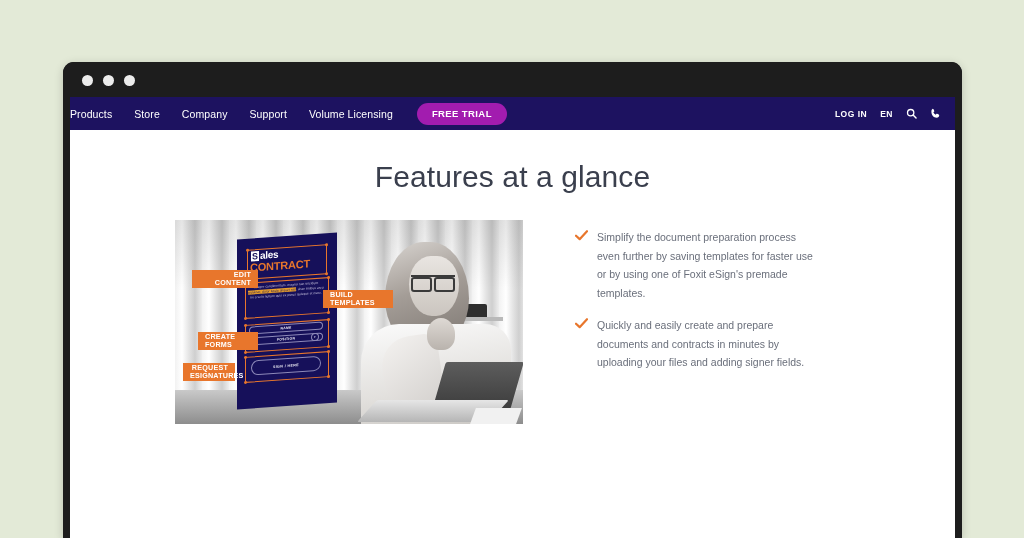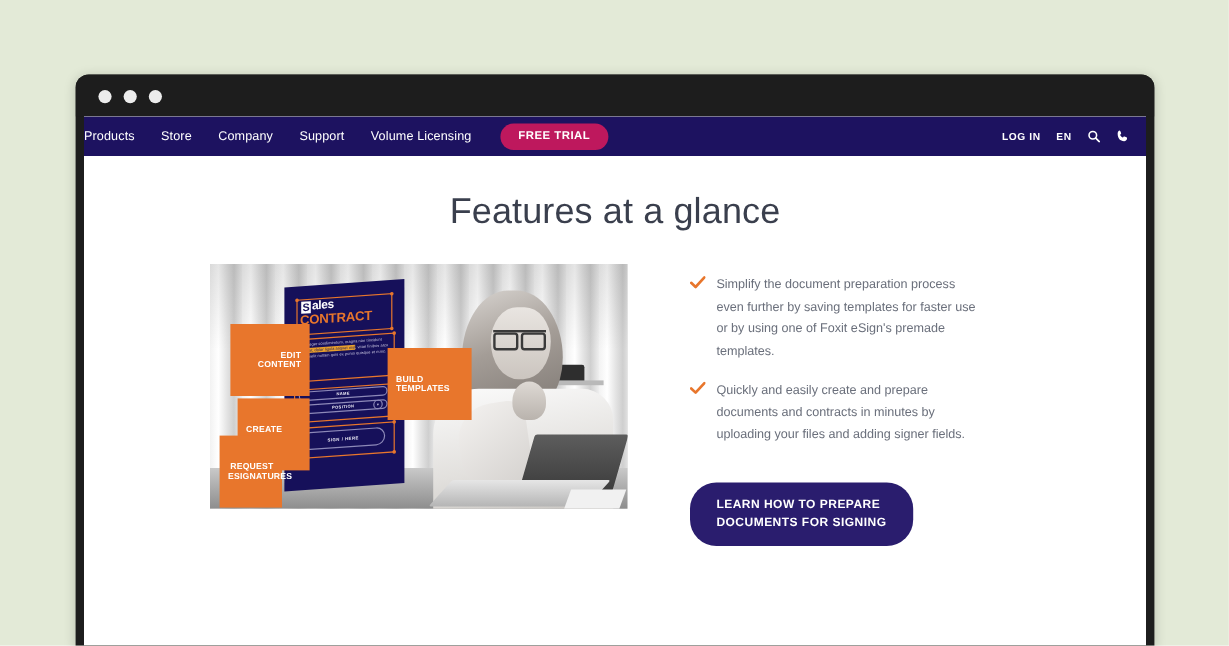--- a/index.html
+++ b/index.html
@@ -75,21 +75,21 @@
     height: 100%;
   }
   .nav-link {
     color: #ffffff;
     font-size: 10.5px;
     letter-spacing: 0.1px;
     white-space: nowrap;
     cursor: pointer;
   }
   #free-trial-button {
-    background: #be185d;
+    background: #a21caf;
     color: #ffffff;
     font-size: 9.5px;
     font-weight: bold;
     letter-spacing: 0.4px;
     padding: 5px 15px 6px;
     border-radius: 13px;
     white-space: nowrap;
     cursor: pointer;
     margin-left: 2px;
   }
@@ -405,21 +405,21 @@
 
   
   .tag {
     position: absolute;
     background: #e8762c;
     color: #ffffff;
     font-size: 7.2px;
     font-weight: bold;
     line-height: 8px;
     letter-spacing: 0.2px;
-    padding: 22px 7px;
+    padding: 1px 7px;
     box-sizing: border-box;
   }
   #tag-edit-content { left: 17px; top: 50px; width: 66px; text-align: right; }
   #tag-build-templates { left: 148px; top: 70px; width: 70px; text-align: left; }
   #tag-create-forms { left: 23px; top: 112px; width: 60px; text-align: left; }
   #tag-request-esign { left: 8px; top: 143px; width: 52px; text-align: right; }
 
   
   #text-column {
     margin-left: 52px;
@@ -609,21 +609,17 @@
 
         <div class="bullet">
           <span class="check-icon">
             <svg width="13" height="11" viewBox="0 0 14 12" fill="none">
               <path d="M1 6.2 L5 10 L13 1.3" stroke="#e8762c" stroke-width="2.4" stroke-linecap="round" stroke-linejoin="round"></path>
             </svg>
           </span>
           <span class="bullet-text">Quickly and easily create and prepare documents and contracts in minutes by uploading your files and adding signer fields.</span>
         </div>
 
-        <div id="cta-button">
-          <div>LEARN HOW TO PREPARE</div>
-          <div>DOCUMENTS FOR SIGNING</div>
-        </div>
       </div>
 
     </div>
   </div>
 </div>
 
 </body></html>

